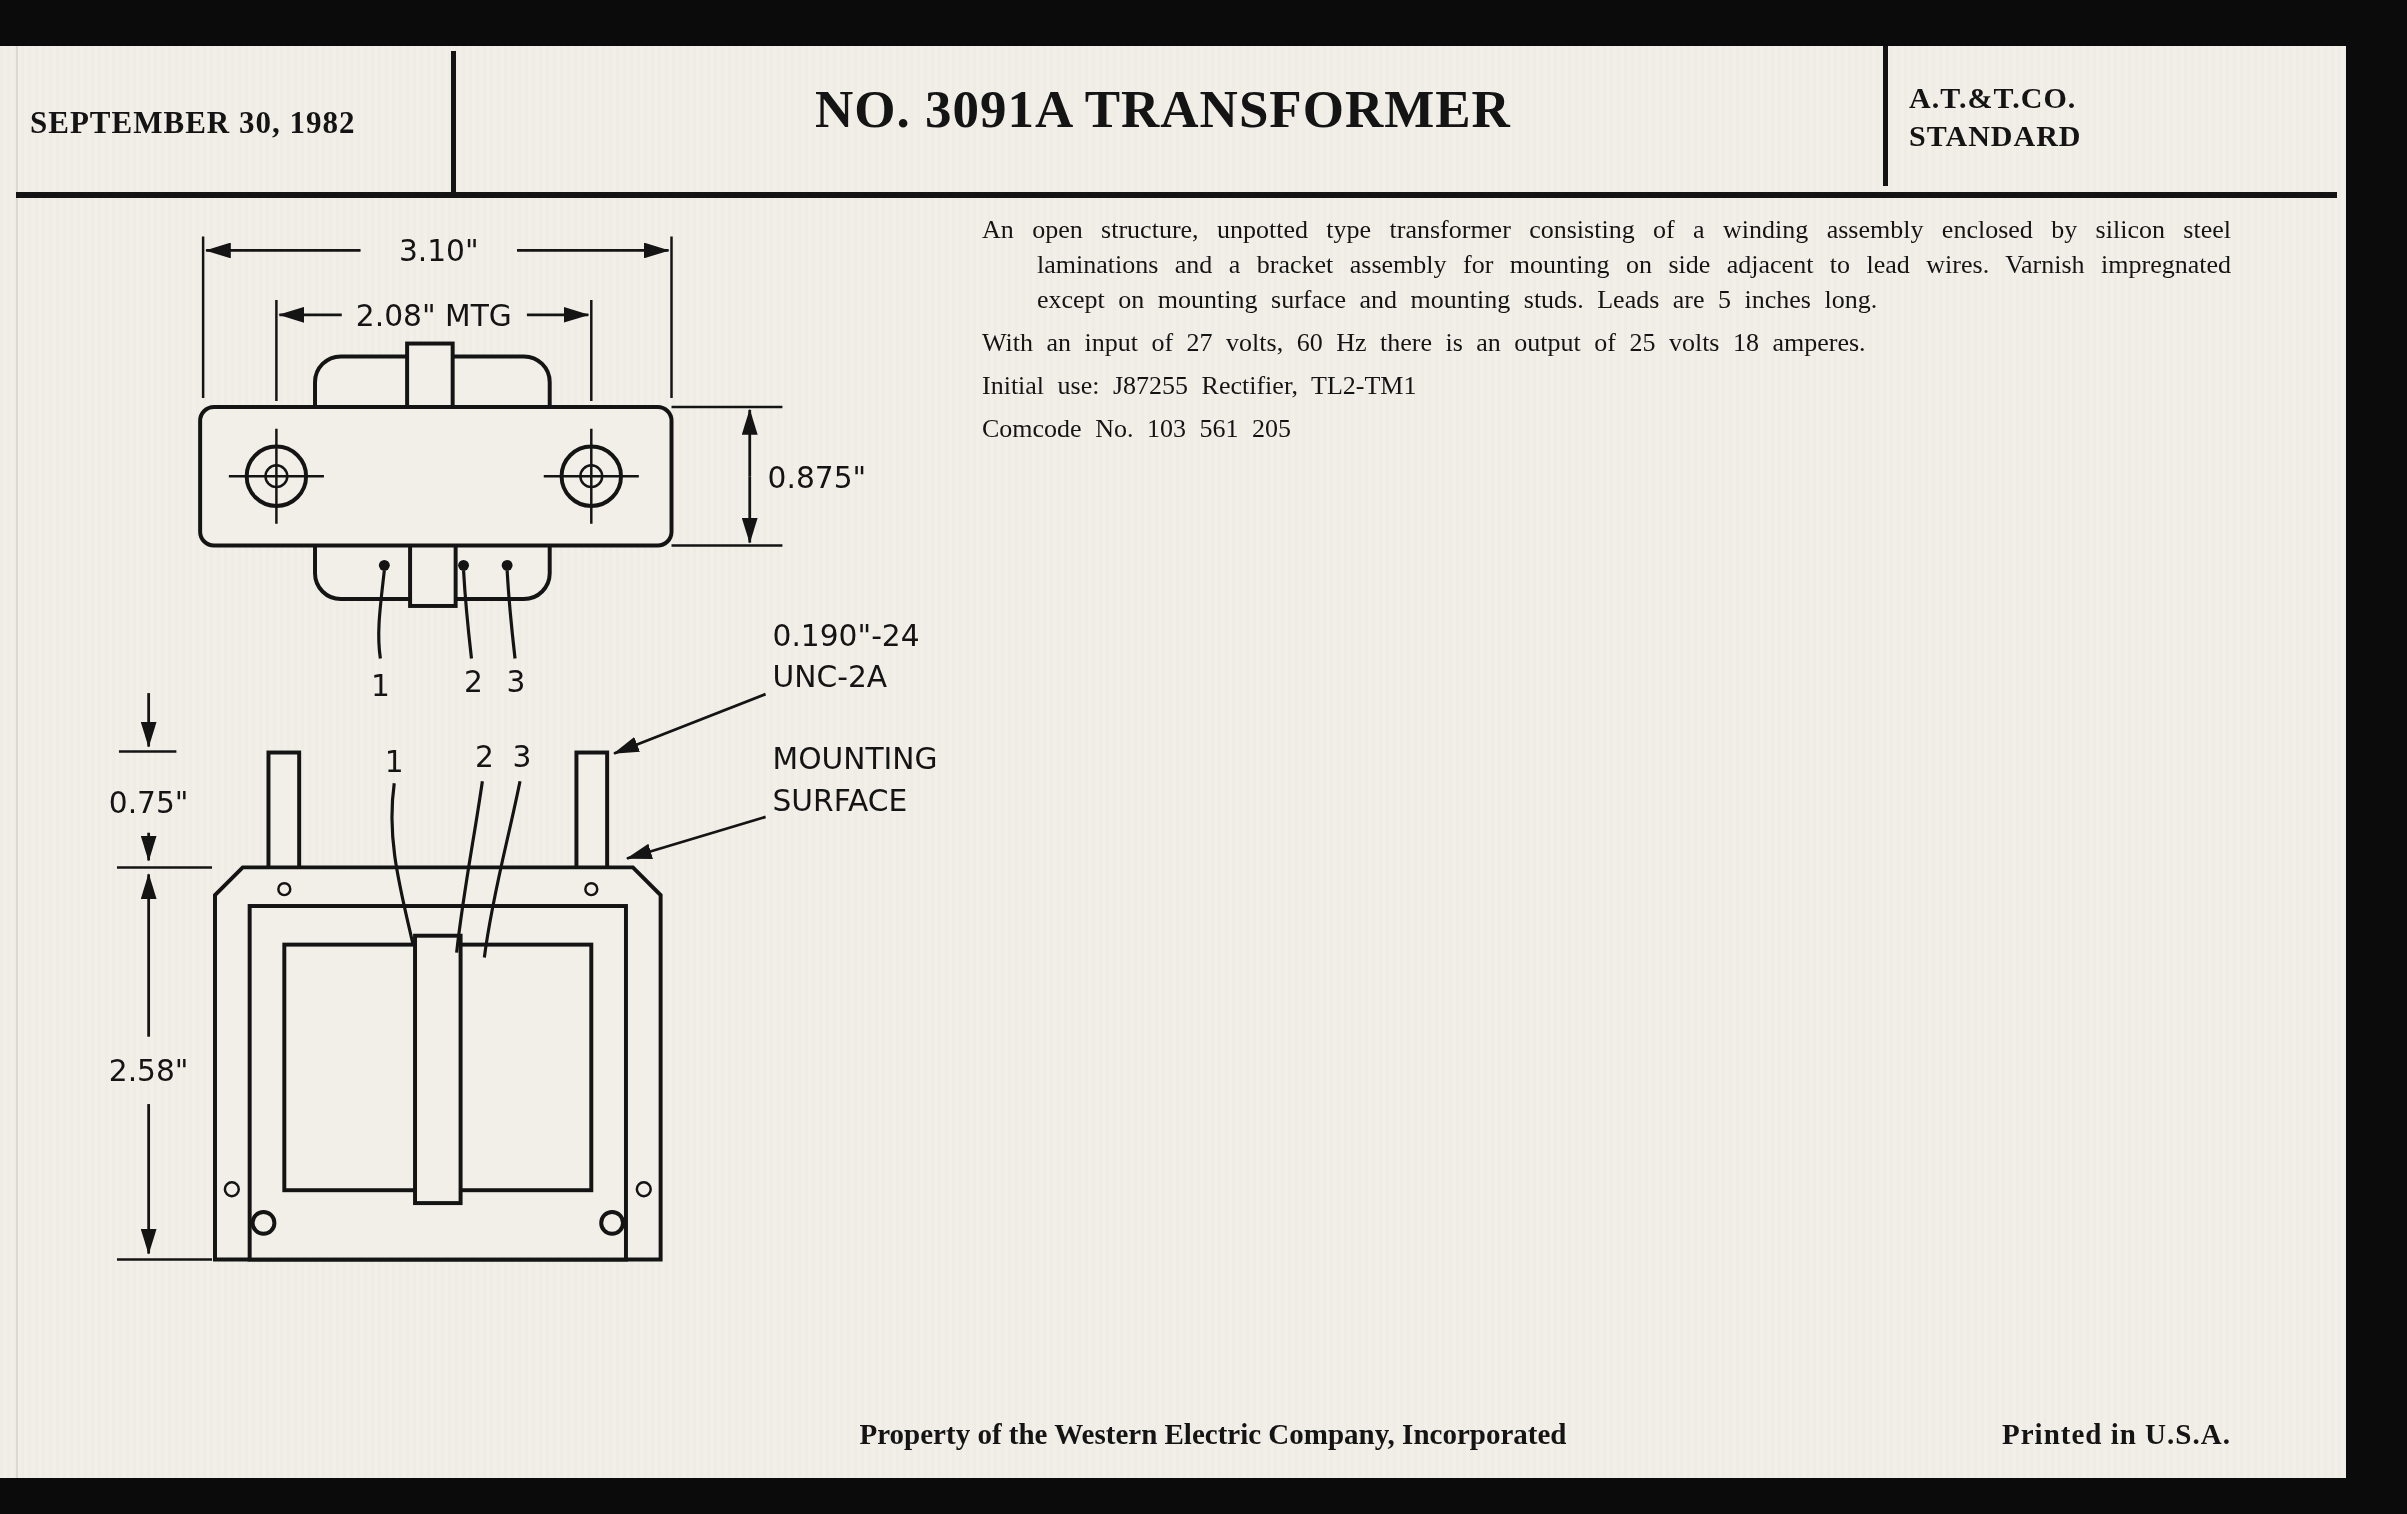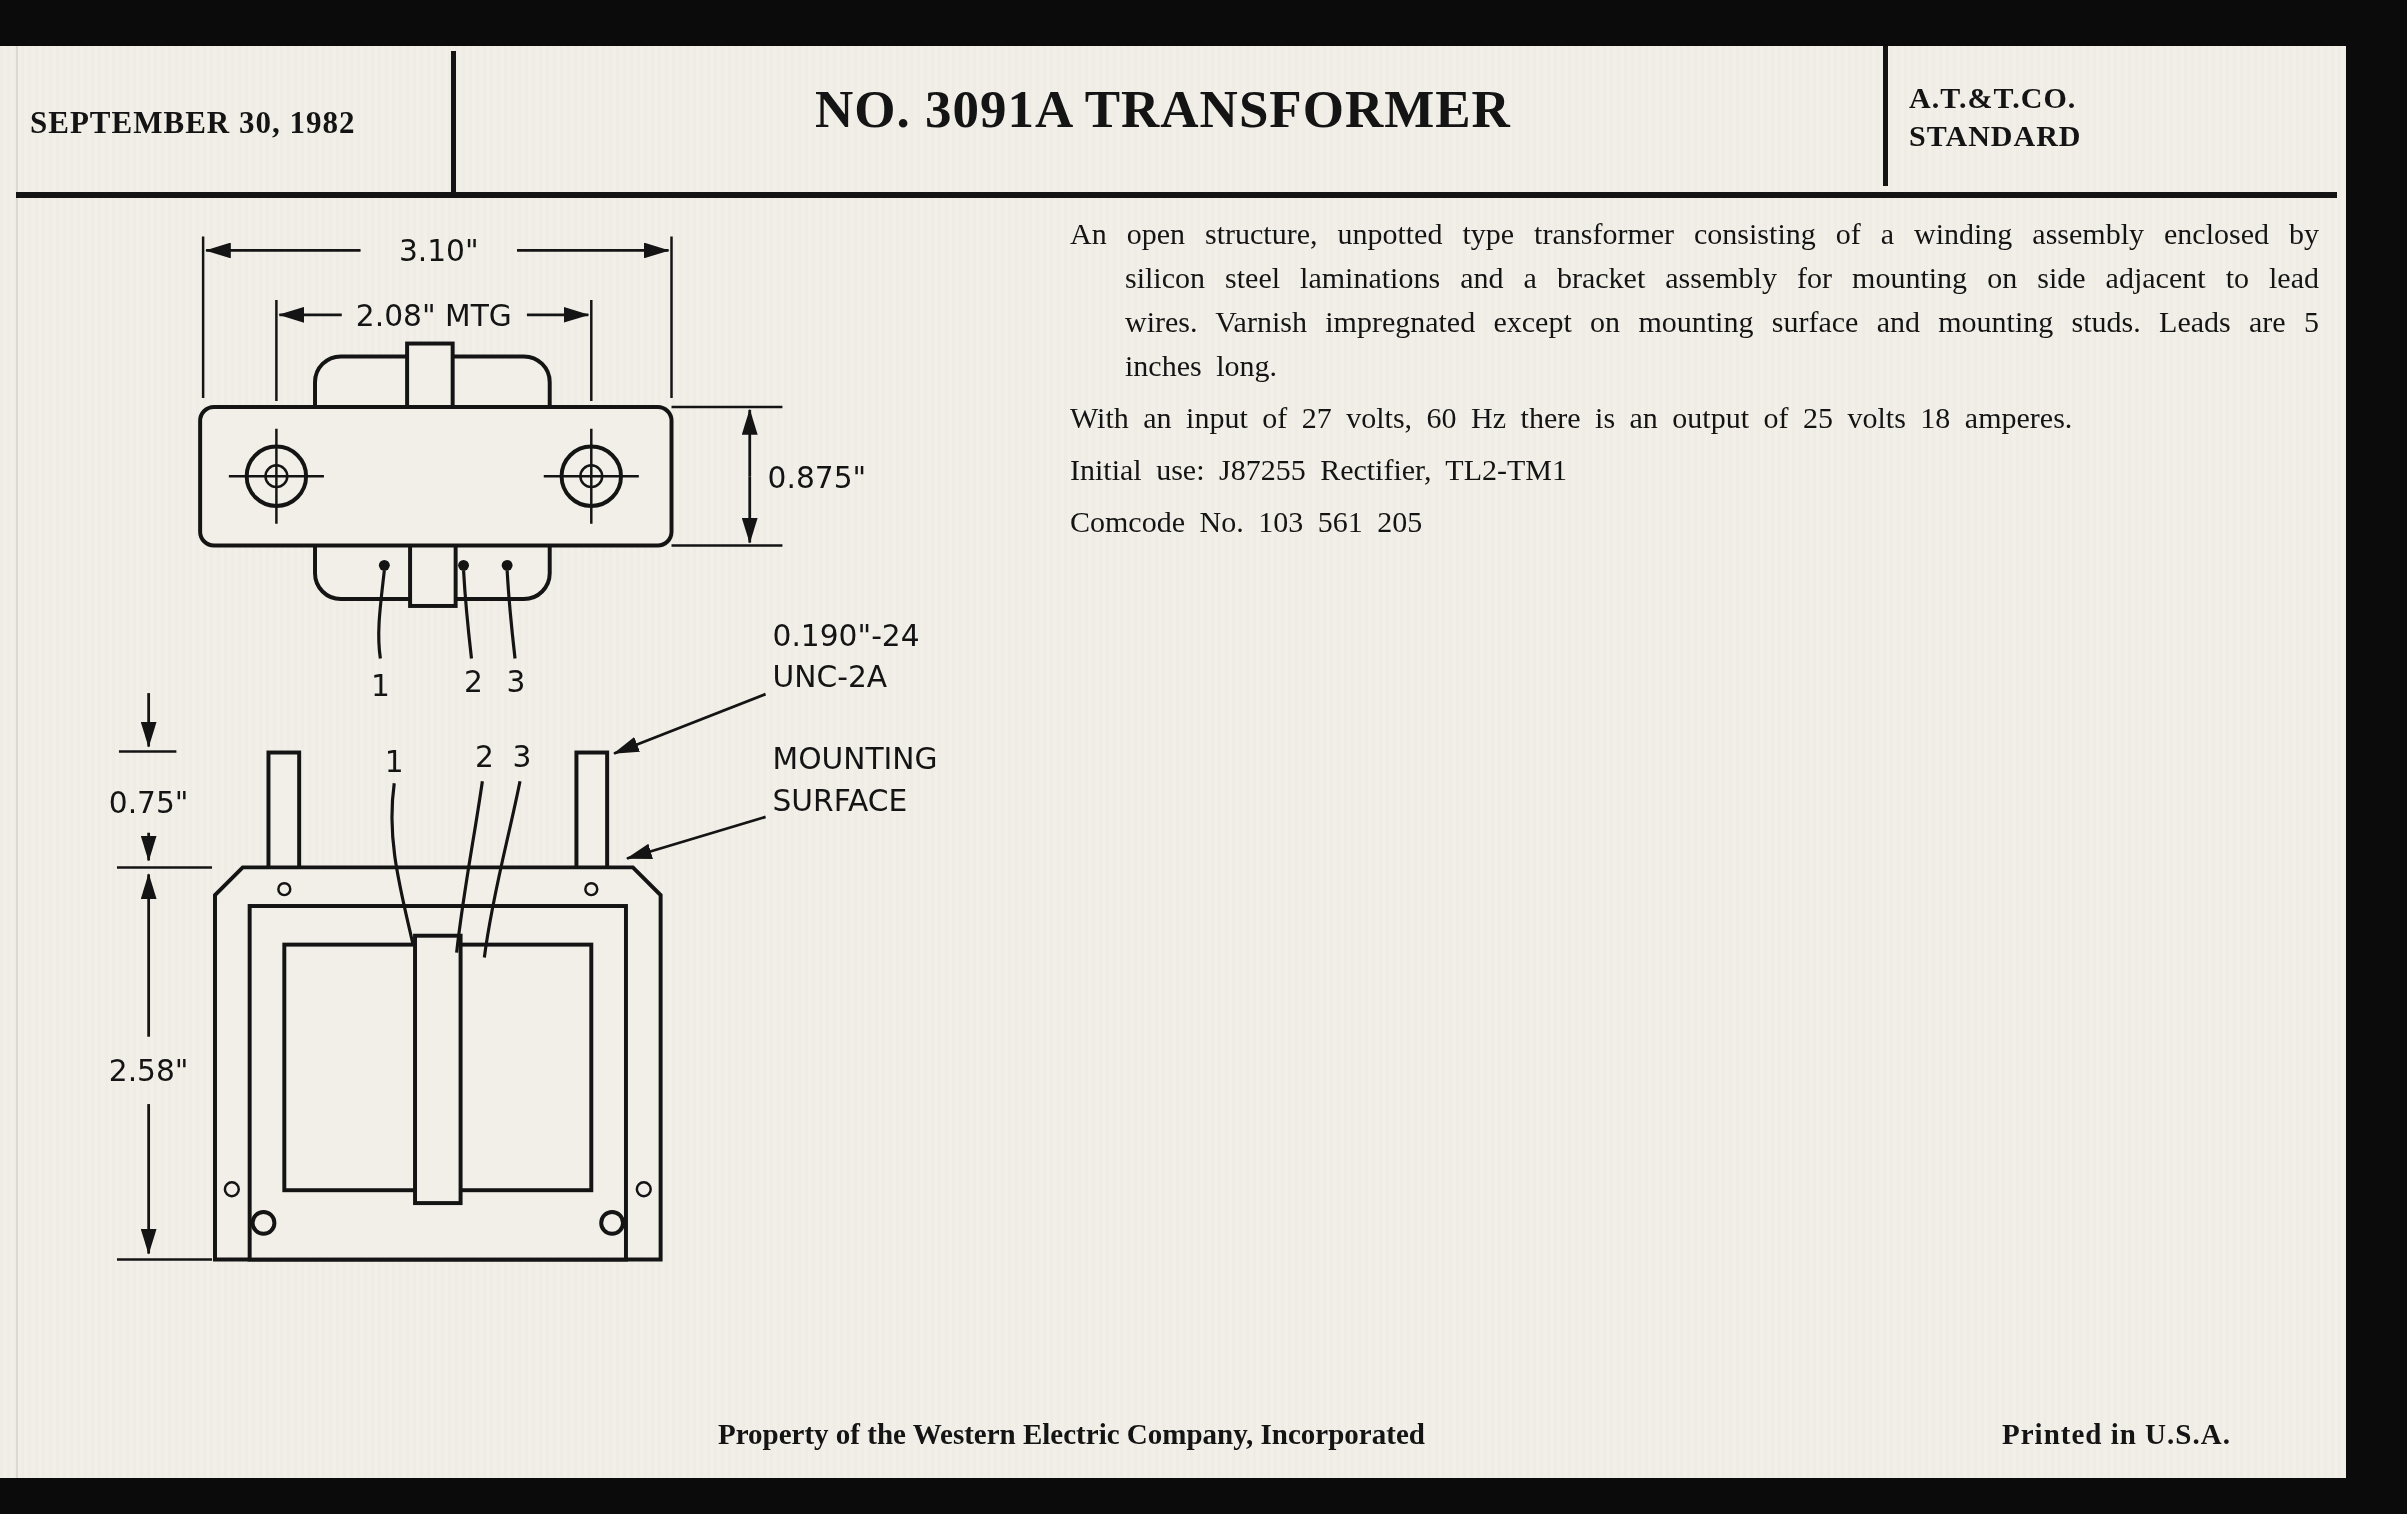--- a/index.html
+++ b/index.html
@@ -24,35 +24,35 @@
 
   .hdr-date{position:absolute;left:30px;top:105px;font-weight:bold;font-size:31px;letter-spacing:1px;}
   .hdr-title{position:absolute;left:767px;top:79px;width:792px;text-align:center;font-weight:bold;font-size:53px;letter-spacing:1px;}
   .hdr-org{position:absolute;left:1909px;top:79px;width:396px;text-align:left;font-weight:bold;font-size:30px;line-height:38px;letter-spacing:1px;}
   .vdiv{position:absolute;width:5px;background:#141414;}
   .vdiv.v1{left:451px;top:51px;height:141px;}
   .vdiv.v2{left:1883px;top:45px;height:141px;}
   .hrule{position:absolute;left:16px;top:192px;width:2321px;height:6px;background:#141414;}
 
   .desc{
-    position:absolute;left:1070px;top:212px;width:1249px;
-    font-size:30px;line-height:44px;text-align:justify;word-spacing:7px;
+    position:absolute;left:982px;top:212px;width:1249px;
+    font-size:26px;line-height:35px;text-align:justify;word-spacing:7px;
   }
   .desc p{margin:0 0 8px 0;}
   .desc p.hang{padding-left:55px;text-indent:-55px;}
 
   .drawing{position:absolute;left:0;top:195px;}
   .dline{stroke:#141414;stroke-width:2.8;fill:none;}
   .oline{stroke:#141414;stroke-width:4;fill:#f2efe8;}
   .olineN{stroke:#141414;stroke-width:4;fill:none;}
   .tline{stroke:#141414;stroke-width:2.5;fill:none;}
   .lead{stroke:#141414;stroke-width:3.2;fill:none;}
   .dlbl{font-family:"DejaVu Sans",sans-serif;font-size:30px;fill:#141414;}
 
-  .foot-prop{position:absolute;left:718px;top:1418px;width:990px;text-align:left;font-weight:bold;font-size:29px;}
+  .foot-prop{position:absolute;left:718px;top:1418px;width:990px;text-align:center;font-weight:bold;font-size:29px;}
   .foot-print{position:absolute;left:2002px;top:1418px;font-weight:bold;font-size:29px;letter-spacing:1px;}
 </style>
 </head>
 <body>
 
 <div class="scan">
 
   <div class="paper"></div>
   <div class="paper-crease"></div>
 

